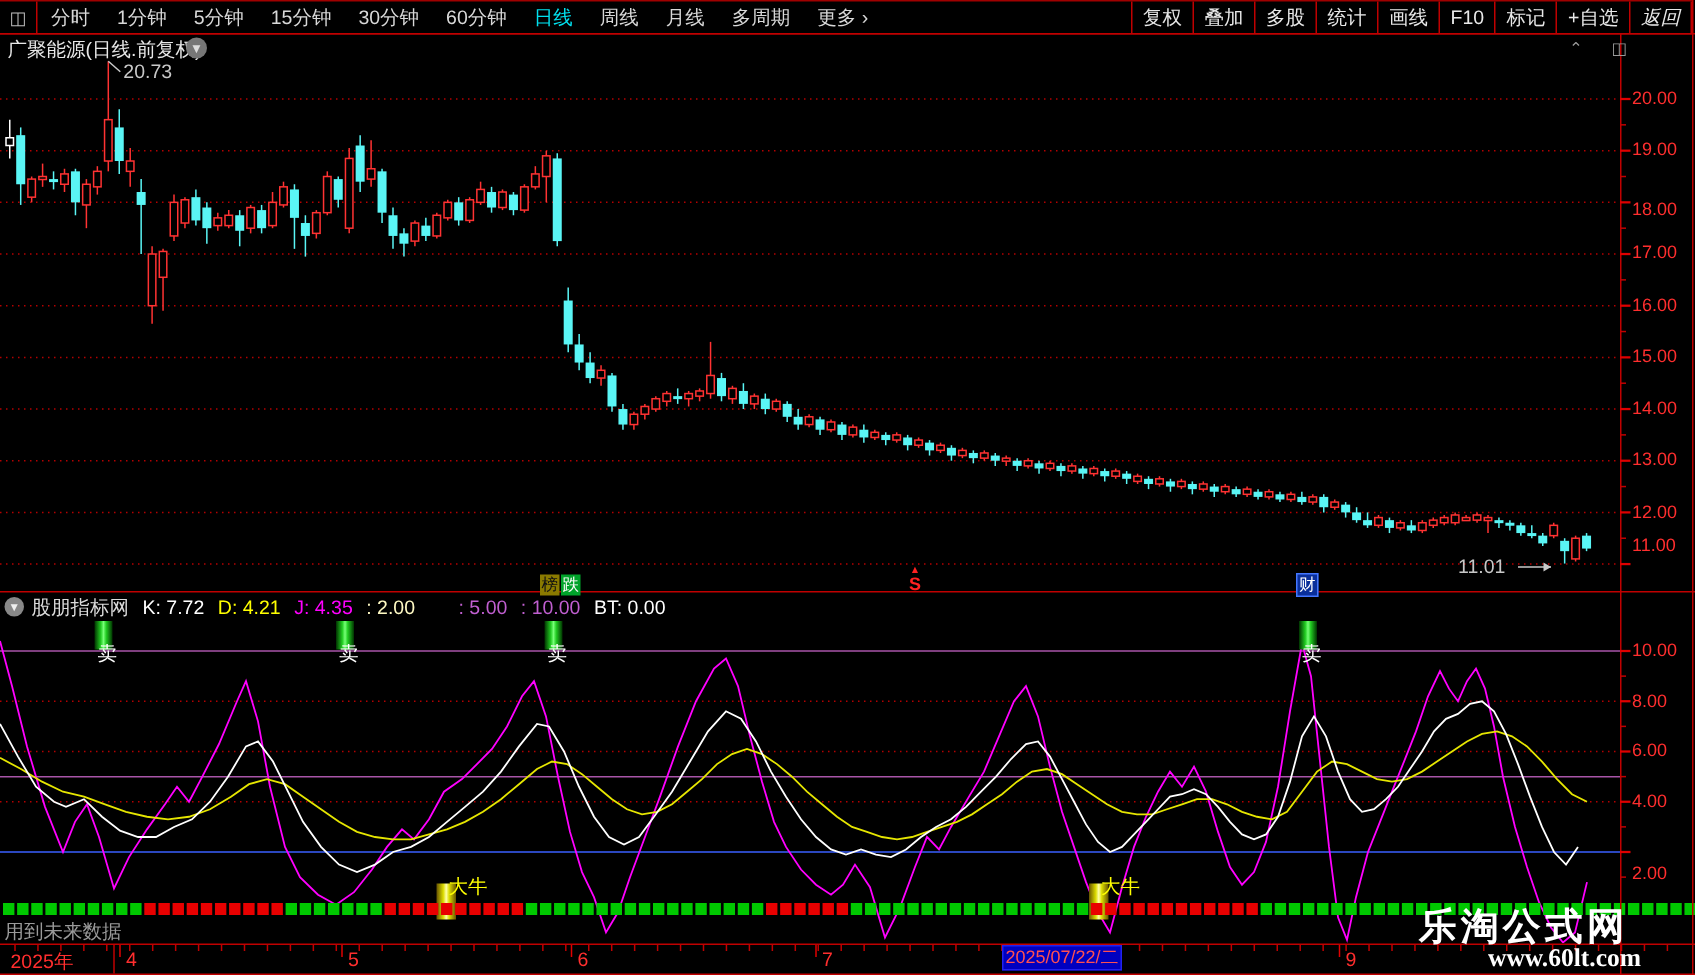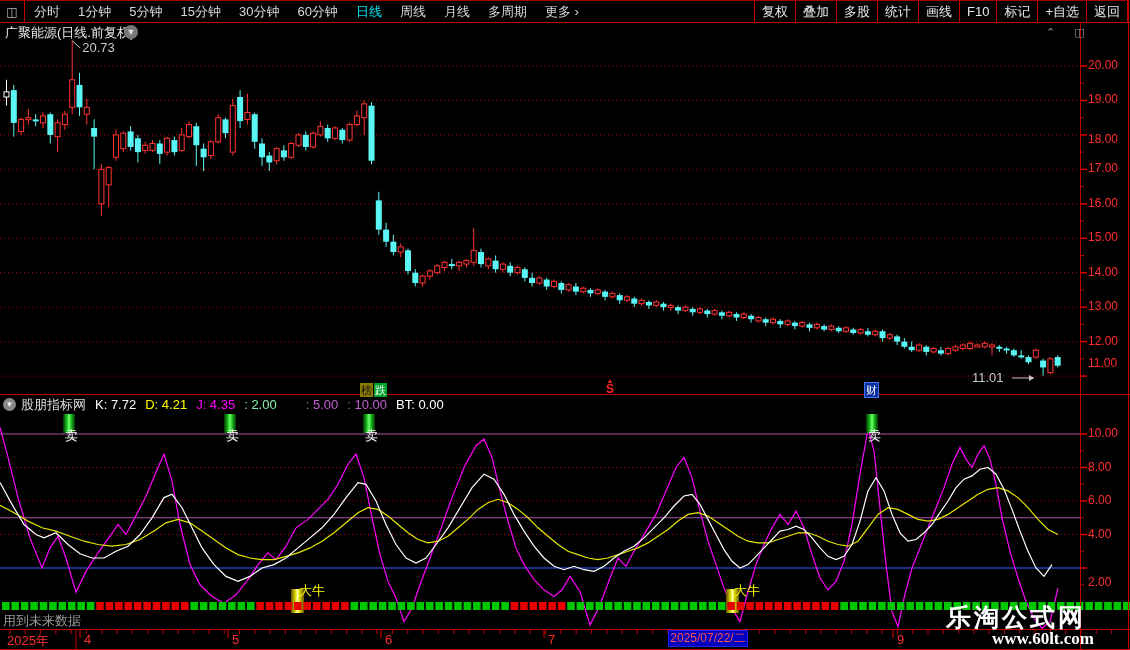--- a/index.html
+++ b/index.html
@@ -7,21 +7,21 @@
   #stage{position:relative;width:1130px;height:650px;background:#000;}
   
   #toolbar{position:absolute;top:0;left:0;width:1128px;height:21px;display:flex;align-items:center;
     border-top:1px solid #a00000;border-bottom:1px solid #c00000;font-size:13px;color:#d8d8d8;}
   #win-icon{width:24px;height:21px;border-right:1px solid #c00000;display:flex;align-items:center;justify-content:center;color:#bbb;font-size:12px;}
   .menu-item{padding:0 9px;white-space:nowrap;cursor:default;}
   .menu-item.active{color:#00e0ee;}
   #right-buttons{margin-left:auto;display:flex;height:21px;}
   .tb-btn{border-left:1px solid #c00000;border-right:0;height:21px;display:flex;align-items:center;
     padding:0 7px;color:#e8e8e8;white-space:nowrap;box-sizing:border-box;}
-  .tb-btn:last-child{border-right:1px solid #c00000;}
+  .tb-btn:last-child{border-right:1px solid #c00000;font-style:italic;}
   
   #chart-title{position:absolute;top:24px;left:5px;color:#e8e8e8;font-size:13px;}
   #title-collapse{position:absolute;top:25px;left:124px;width:14px;height:14px;border-radius:50%;
     background:#777;color:#ddd;font-size:9px;line-height:14px;text-align:center;}
   #pane-icons{position:absolute;top:26px;left:1046px;color:#999;font-size:11px;letter-spacing:8px;}
   svg{position:absolute;top:0;left:0;}
   .axis-label{position:absolute;color:#ff2e2e;font-size:12px;line-height:13px;}
   
   #ind-header{position:absolute;top:397px;left:3px;height:15px;display:flex;align-items:center;font-size:13px;white-space:nowrap;}
   #ind-collapse{width:13px;height:13px;border-radius:50%;background:#888;color:#eee;font-size:8px;line-height:13px;text-align:center;margin-right:5px;}
@@ -654,21 +654,21 @@
   <div id="chart-title">广聚能源(日线.前复权)</div>
   <div id="title-collapse">▼</div>
   <div id="pane-icons">⌃ ◫</div>
 
   <div id="ind-header">
     <div id="ind-collapse">▼</div>
   <span class="hv" style="color: rgb(220, 220, 220);">股朋指标网</span>
       <span class="hv" style="color: rgb(255, 255, 255);">K: 7.72</span>
       <span class="hv" style="color: rgb(255, 255, 0);">D: 4.21</span>
       <span class="hv" style="color: rgb(255, 0, 255);">J: 4.35</span>
-      <span class="hv" style="color: #86efac;">: 2.00</span>
+      <span class="hv" style="color: #fef9c3;">: 2.00</span>
       <span class="hv" style="color: rgb(192, 95, 208); margin-left: 20px;">: 5.00</span>
       <span class="hv" style="color: rgb(192, 95, 208);">: 10.00</span>
       <span class="hv" style="color: rgb(255, 255, 255);">BT: 0.00</span>
     </div>
 
   <div id="evt-layer">
       <div class="evt" style="left: 360px; top: 383px; background: rgb(138, 122, 0); color: rgb(17, 17, 17);">榜</div>
       <div class="evt" style="left: 374px; top: 383px; background: rgb(0, 163, 42); color: rgb(255, 255, 255);">跌</div>
       <div class="evt" style="left: 864px; top: 382px; background: rgb(10, 47, 154); color: rgb(255, 255, 255); border: 1px solid rgb(68, 119, 255);">财</div>
     </div>

